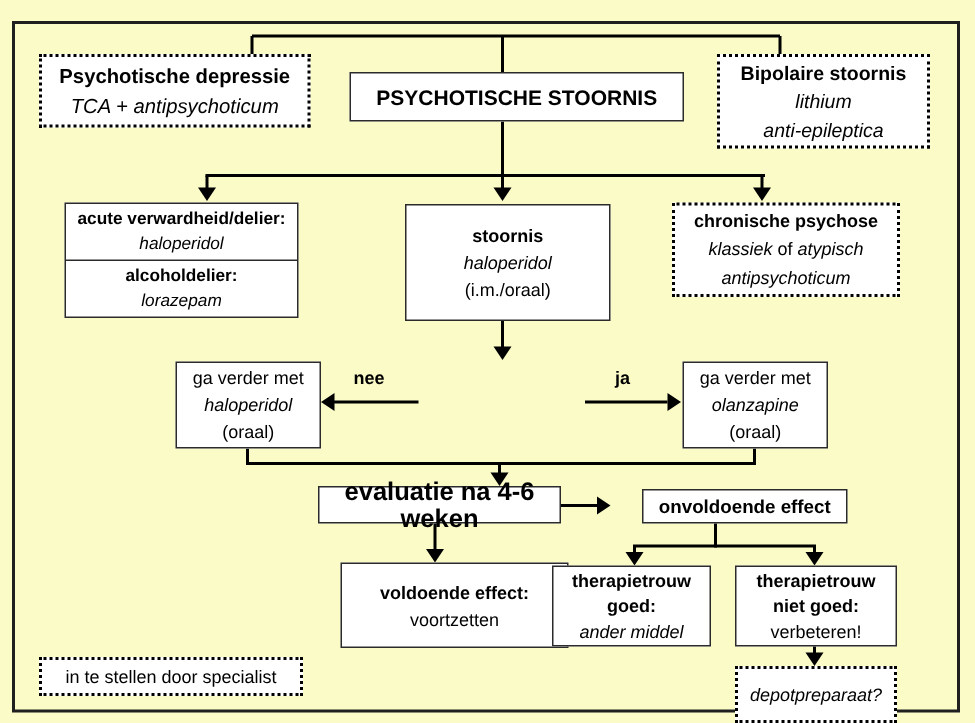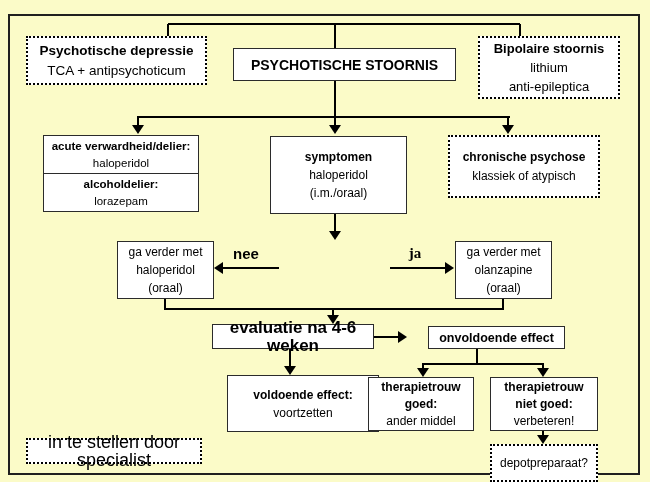--- a/index.html
+++ b/index.html
@@ -15,30 +15,30 @@
     border:2px solid #1f1f1f;box-sizing:border-box;
   }
   .box{
     position:absolute;box-sizing:border-box;
     background:#fff;border:1.5px solid #2b2b2b;
     display:flex;flex-direction:column;align-items:center;justify-content:center;
     text-align:center;font-size:12px;line-height:18px;
   }
   .dotted{border:2px dotted #000;}
   .b{font-weight:bold;}
-  .i{}
+  .i{font-style:italic;}
   .sub{flex:1;display:flex;flex-direction:column;align-items:center;justify-content:center;width:100%;}
   .sub.divider{border-bottom:1.5px solid #2b2b2b;}
   .hl,.vl{position:absolute;background:#000;}
   .hl{height:2px;}
   .vl{width:2px;}
   .arr-d{position:absolute;width:0;height:0;border-left:6px solid transparent;border-right:6px solid transparent;border-top:9px solid #000;}
   .arr-l{position:absolute;width:0;height:0;border-top:6px solid transparent;border-bottom:6px solid transparent;border-right:9px solid #000;}
   .arr-r{position:absolute;width:0;height:0;border-top:6px solid transparent;border-bottom:6px solid transparent;border-left:9px solid #000;}
-  .edgelabel{position:absolute;font-weight:bold;font-size:15px;text-align:center;}
+  .edgelabel{position:absolute;font-weight:bold;font-size:12px;text-align:center;}
 </style>
 </head>
 <body>
 
 <div id="canvas">
   <div id="frame"></div>
 
   <div class="hl" style="left:168px;top:23px;width:352px;"></div>
   <div class="vl" style="left:167px;top:24px;height:13px;"></div>
   <div class="vl" style="left:519px;top:24px;height:13px;"></div>
@@ -54,21 +54,21 @@
   <div class="arr-d" style="left:502px;top:125px;"></div>
 
   <div class="vl" style="left:334px;top:213px;height:20px;"></div>
   <div class="arr-d" style="left:329px;top:231px;"></div>
 
   <div class="hl" style="left:222px;top:267px;width:57px;"></div>
   <div class="arr-l" style="left:214px;top:262px;"></div>
   <div class="edgelabel" style="left:228px;top:245px;width:36px;">nee</div>
   <div class="hl" style="left:390px;top:267px;width:55px;"></div>
   <div class="arr-r" style="left:445px;top:262px;"></div>
-  <div class="edgelabel" style="left:397px;top:245px;width:36px;font-family:Liberation Serif, serif;">ja</div>
+  <div class="edgelabel" style="left:397px;top:245px;width:36px;">ja</div>
 
   <div class="vl" style="left:164px;top:299px;height:11px;"></div>
   <div class="vl" style="left:502px;top:299px;height:11px;"></div>
   <div class="hl" style="left:164px;top:308px;width:340px;"></div>
   <div class="vl" style="left:332px;top:309px;height:8px;"></div>
   <div class="arr-d" style="left:327px;top:315px;"></div>
 
   <div class="hl" style="left:373px;top:336px;width:26px;"></div>
   <div class="arr-r" style="left:398px;top:331px;"></div>
 
@@ -105,32 +105,33 @@
       <div class="b">acute verwardheid/delier:</div>
       <div class="i">haloperidol</div>
     </div>
     <div class="sub">
       <div class="b">alcoholdelier:</div>
       <div class="i">lorazepam</div>
     </div>
   </div>
 
   <div class="box" style="left:270px;top:136px;width:137px;height:78px;line-height:18px;">
-    <div class="b">symptomen</div>
+    <div class="b">stoornis</div>
     <div class="i">haloperidol</div>
     <div>(i.m./oraal)</div>
   </div>
 
   <div class="box dotted" style="left:448px;top:135px;width:152px;height:63px;line-height:19px;">
     <div class="b">chronische psychose</div>
     <div>
       <span class="i">klassiek</span>
       <span>of</span>
       <span class="i">atypisch</span>
     </div>
+    <div class="i">antipsychoticum</div>
   </div>
 
   <div class="box" style="left:117px;top:241px;width:97px;height:58px;">
     <div>ga verder met</div>
     <div class="i">haloperidol</div>
     <div>(oraal)</div>
   </div>
 
 
   <div class="box" style="left:455px;top:241px;width:97px;height:58px;">
@@ -161,16 +162,16 @@
   <div class="box" style="left:490px;top:377px;width:108px;height:54px;line-height:17px;">
     <div class="b">therapietrouw</div>
     <div class="b">niet goed:</div>
     <div>verbeteren!</div>
   </div>
 
   <div class="box dotted" style="left:490px;top:444px;width:108px;height:38px;">
     <div class="i">depotpreparaat?</div>
   </div>
 
-  <div class="box dotted" style="left:26px;top:438px;width:176px;height:26px;font-size:18px;">
+  <div class="box dotted" style="left:26px;top:438px;width:176px;height:26px;font-size:12px;">
     <div>in te stellen door specialist</div>
   </div>
 </div>
 
 </body></html>

